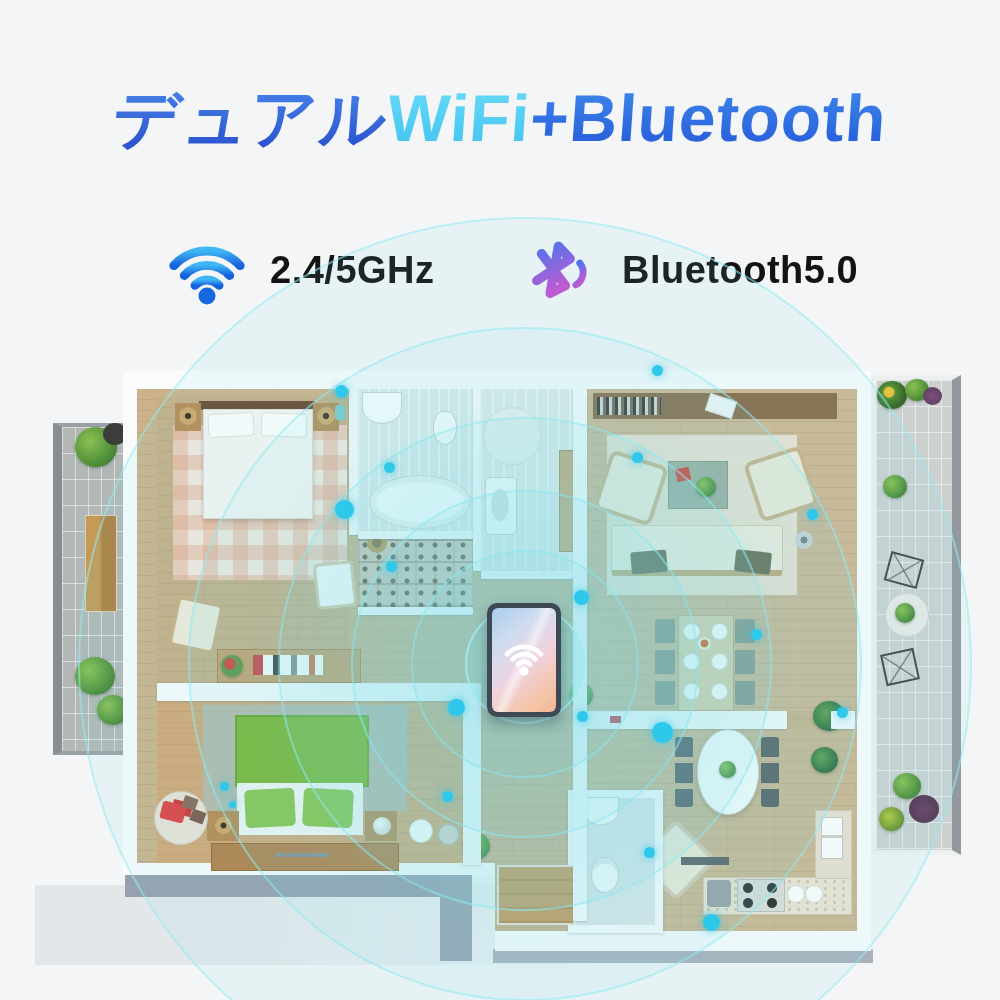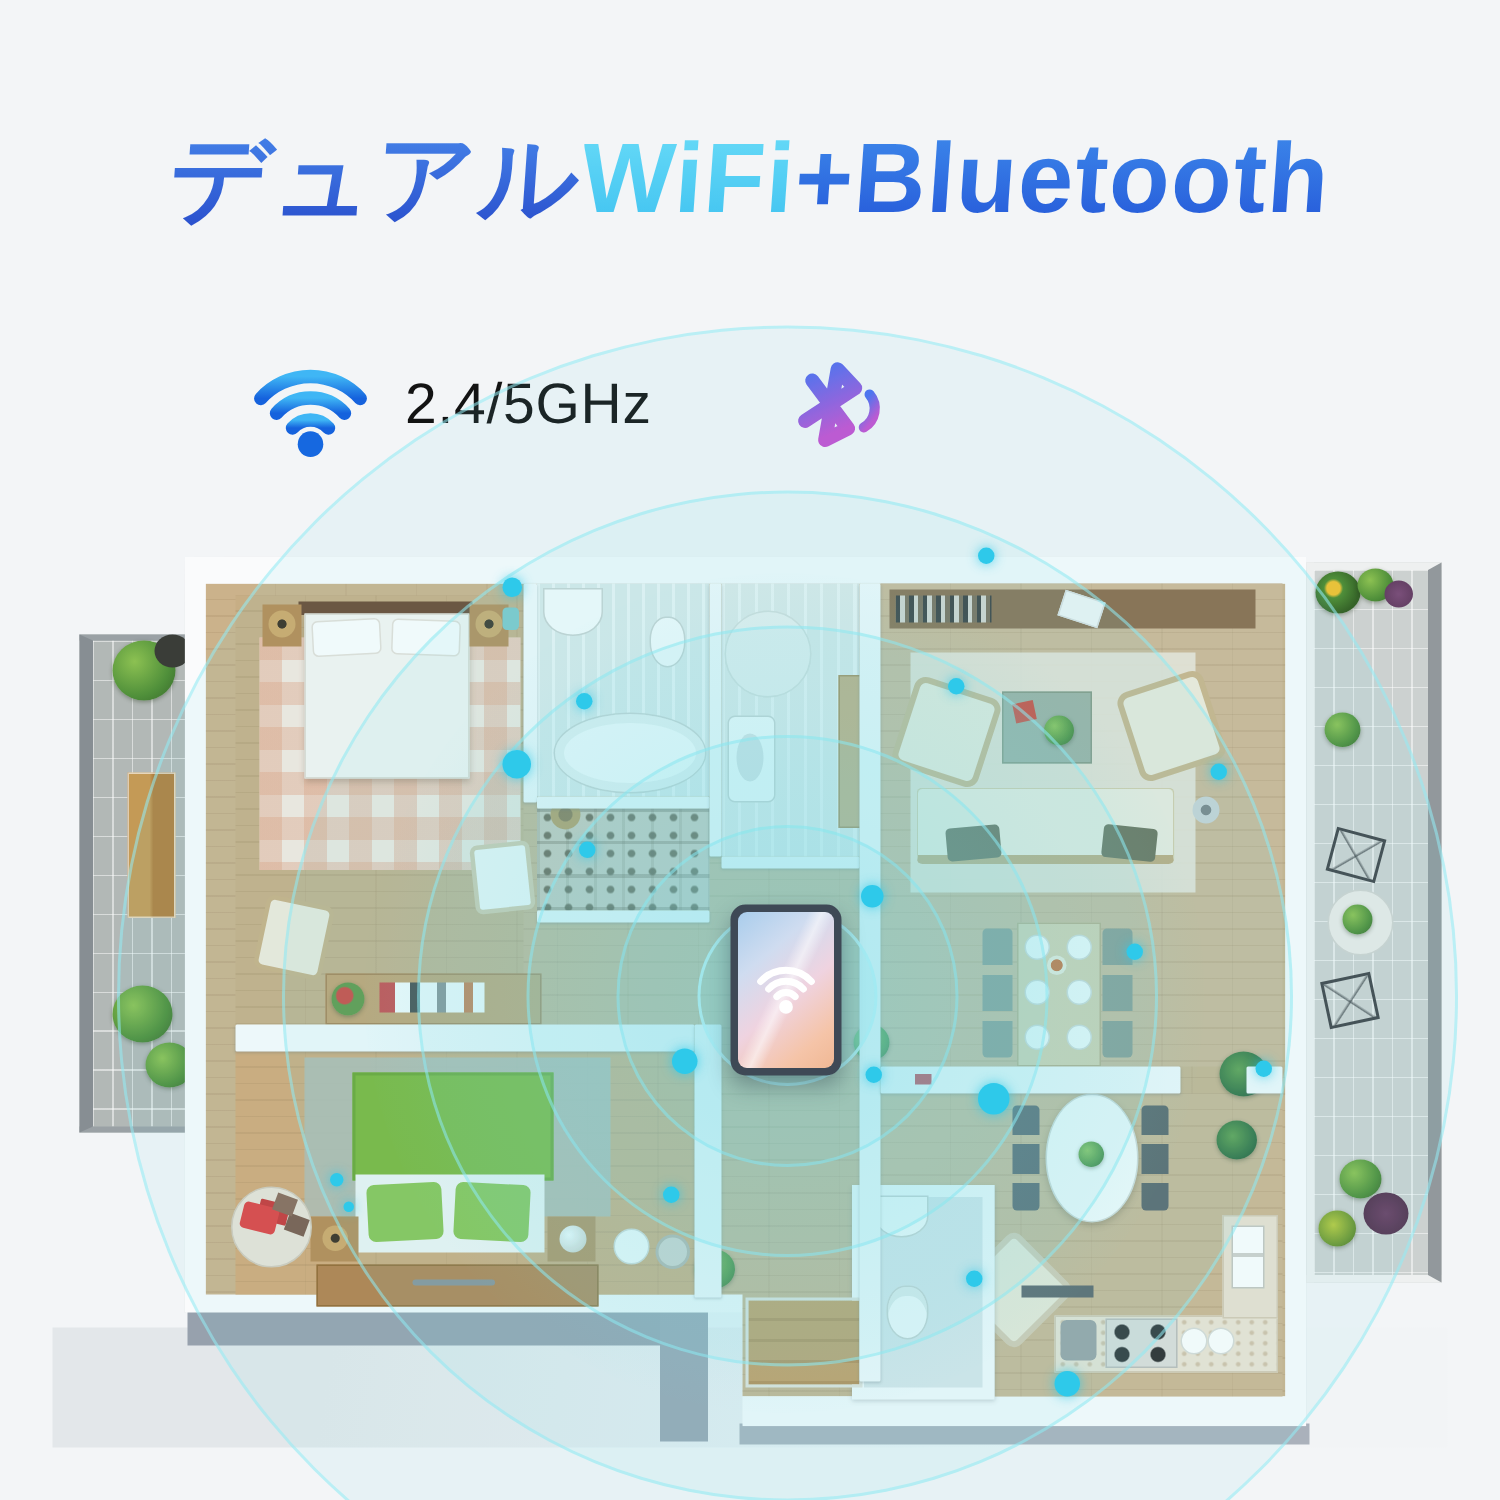--- a/index.html
+++ b/index.html
@@ -12,21 +12,21 @@
   .title .seg{display:inline-block;-webkit-background-clip:text;background-clip:text;color:transparent;}
   .seg-dual{background-image:linear-gradient(180deg,#4a8cee,#2547c8);}
   .seg-wifi{background-image:linear-gradient(180deg,#6adcf8,#3fc2f0);}
   .seg-bt{background-image:linear-gradient(180deg,#3f8cec,#2457d8);}
   .subtitle{position:absolute;top:139px;left:0;width:100%;text-align:center;
             font-size:33px;font-weight:600;color:#2d2d2d;letter-spacing:2px;}
   
   .feature{position:absolute;display:flex;align-items:center;gap:20px;}
   .f-wifi{left:164px;top:231px;}
   .f-bt{left:520px;top:231px;}
-  .fhead{font-size:38px;font-weight:400;color:#131313;line-height:1.05;letter-spacing:.5px;}
+  .fhead{font-size:38px;font-weight:700;color:#131313;line-height:1.05;letter-spacing:.5px;}
   .fdesc{font-size:25px;font-weight:500;color:#2e2e2e;margin-top:5px;letter-spacing:1px;}
   
   .scene{position:absolute;left:35px;top:365px;width:930px;height:600px;}
   .wood{background-color:#cbb28b;background-image:
         repeating-linear-gradient(180deg,rgba(255,255,255,0) 0 10px,rgba(124,94,58,.12) 10px 11px),
         repeating-linear-gradient(90deg,rgba(255,255,255,0) 0 46px,rgba(124,94,58,.07) 46px 47px);}
   .tile{background-color:#c6cbc9;background-image:
         repeating-linear-gradient(90deg,rgba(255,255,255,.5) 0 1px,transparent 1px 13px),
         repeating-linear-gradient(180deg,rgba(255,255,255,.5) 0 1px,transparent 1px 26px);}
   .wall{background:#fafbfc;box-shadow:0 1px 2px rgba(90,100,110,.3);border-radius:1px;}
@@ -71,20 +71,21 @@
         <stop offset="0" stop-color="#4a6cf0"></stop>
             <stop offset="1" stop-color="#c44fd0"></stop>
       </linearGradient>
         </defs>
       <g fill="none" stroke="url(#bg1)" stroke-width="11" stroke-linecap="round" stroke-linejoin="round" transform="rotate(10 48 43)">
         <path d="M22 27 L56 59 L40 71 L40 15 L56 27 L22 59"></path>
         <path d="M68 30 A17 17 0 0 1 68 56" stroke-width="8"></path>
       </g>
     </svg>
     <div>
+      <div class="fhead">Bluetooth5.0</div>
     </div>
   </div>
 
   <div class="scene">
 
     <div class="abs" style="left:0;top:520px;width:930px;height:80px;background:linear-gradient(100deg,#e3e7ea 20%,#f2f4f6 70%);"></div>
     <div class="abs" style="left:90px;top:508px;width:330px;height:24px;background:#97a1ad;"></div>
     <div class="abs" style="left:405px;top:508px;width:32px;height:88px;background:#9aa4b0;"></div>
     <div class="abs" style="left:458px;top:584px;width:380px;height:14px;background:#aab1bb;"></div>
 

